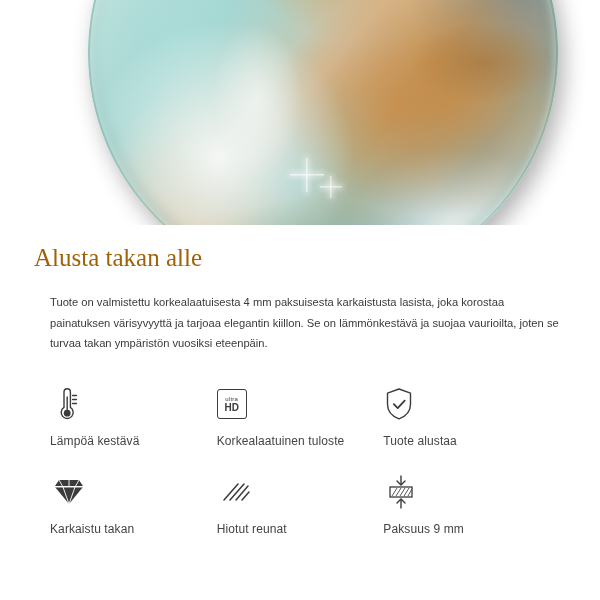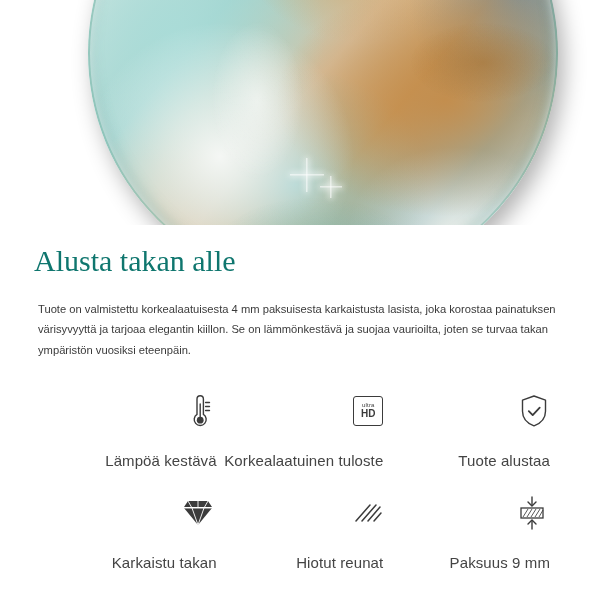--- a/index.html
+++ b/index.html
@@ -90,61 +90,61 @@
   .sparkle.s2::before { width: 22px; }
   .sparkle.s2::after { height: 22px; }
 
   
   .content {
     padding: 0 34px;
     box-sizing: border-box;
   }
   .headline {
     font-family: "Liberation Serif", serif;
-    font-size: 30px;
+    font-size: 25px;
     line-height: 1.32;
-    color: #0f766e;
+    color: #a16207;
     margin: 16px 0 0 0;
     font-weight: 400;
   }
   .headline .line2 {
     display: block;
   }
   .body-text {
     font-size: 11.2px;
     line-height: 1.85;
     color: #3a3a3a;
-    margin: 18px 0 0 4px;
+    margin: 18px 0 0 16px;
     max-width: 545px;
   }
 
   
   .features {
     margin-top: 30px;
     display: grid;
     grid-template-columns: repeat(3, 1fr);
     row-gap: 24px;
     padding: 0 16px;
     box-sizing: border-box;
   }
   .feature {
     display: flex;
     flex-direction: column;
-    align-items: flex-end;
+    align-items: flex-start;
     justify-content: flex-start;
   }
   .feature-icon {
     height: 40px;
     display: flex;
     align-items: center;
     justify-content: center;
   }
   .feature-label {
-    margin-top: 21px;
-    font-size: 15px;
+    margin-top: 10px;
+    font-size: 12px;
     color: #444444;
     text-align: center;
     letter-spacing: 0.1px;
   }
   .ultrahd-box {
     width: 28px;
     height: 28px;
     border: 1.4px solid #3b3b3b;
     border-radius: 3px;
     display: flex;

